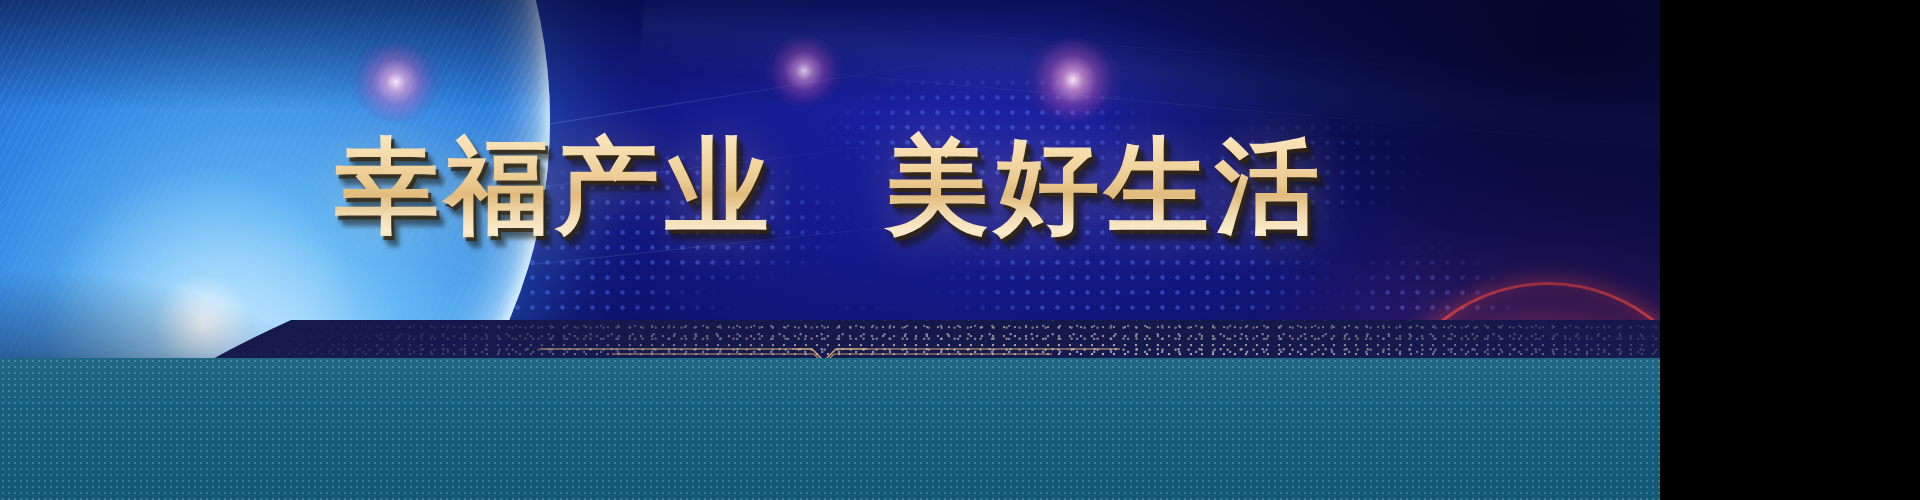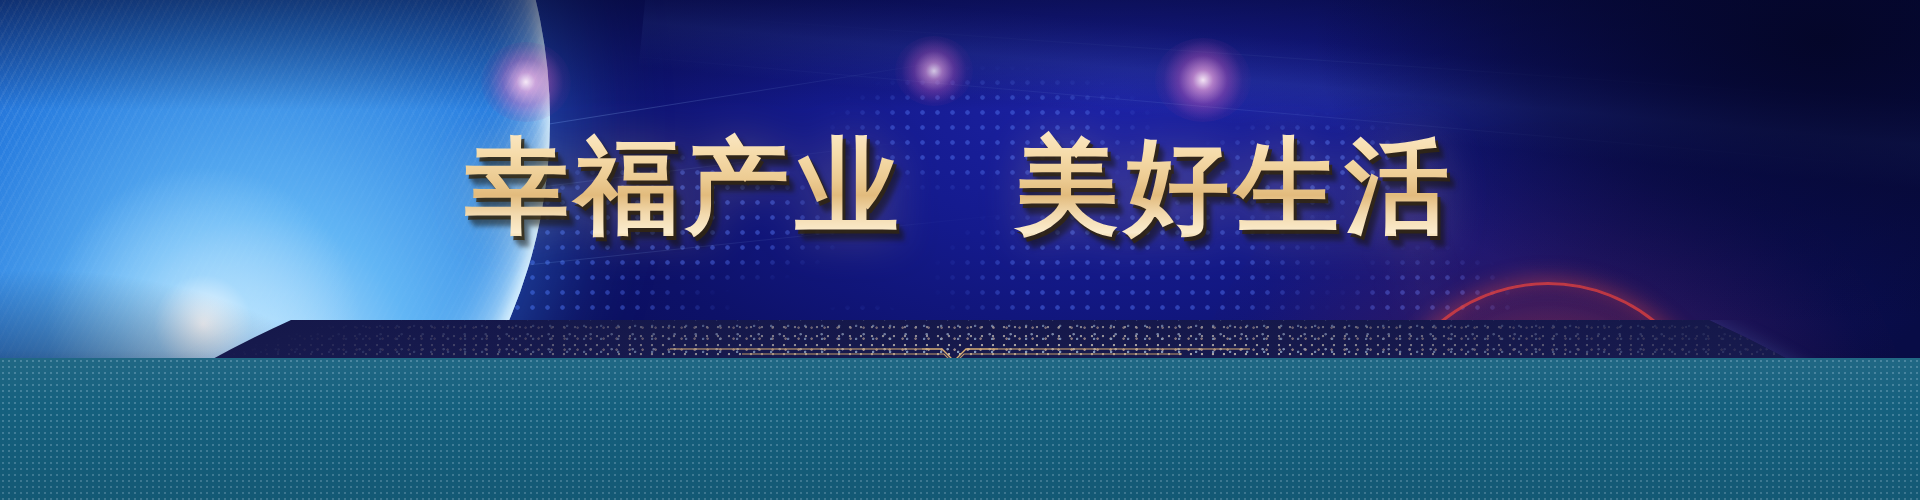--- a/index.html
+++ b/index.html
@@ -1,21 +1,21 @@
 <!DOCTYPE html>
 <html><head>
 <meta charset="utf-8">
 <title>Banner</title>
 <style>
   html,body{margin:0;padding:0;background:#000;}
   body{font-family:"Liberation Sans","DejaVu Sans",sans-serif;}
 
   .banner{
     position:relative;
-    width:1920px;
+    width:1660px;
     height:500px;
     overflow:hidden;
     background:#0b1060;
   }
 
   
   .sky-base{
     position:absolute;inset:0;
     background:
       radial-gradient(ellipse 900px 520px at 58% 18%, #1c22a6 0%, #141a8c 32%, #0d1168 62%, #080c46 100%);

